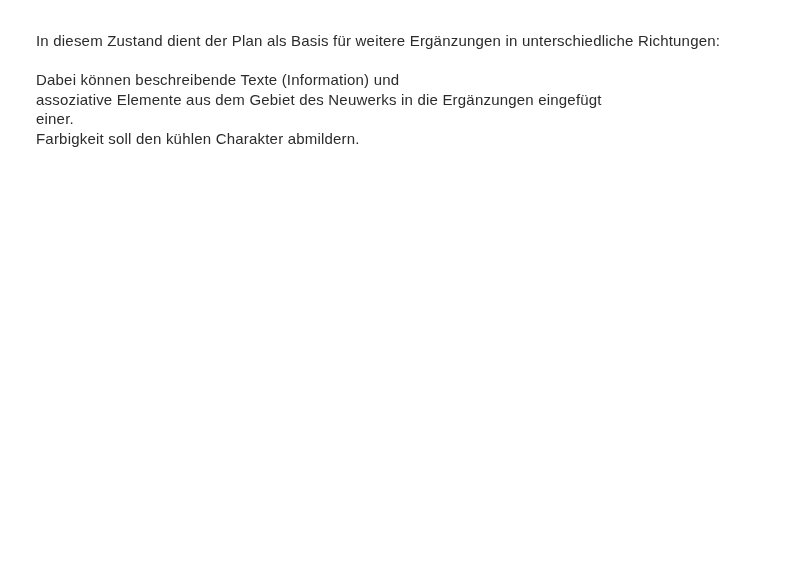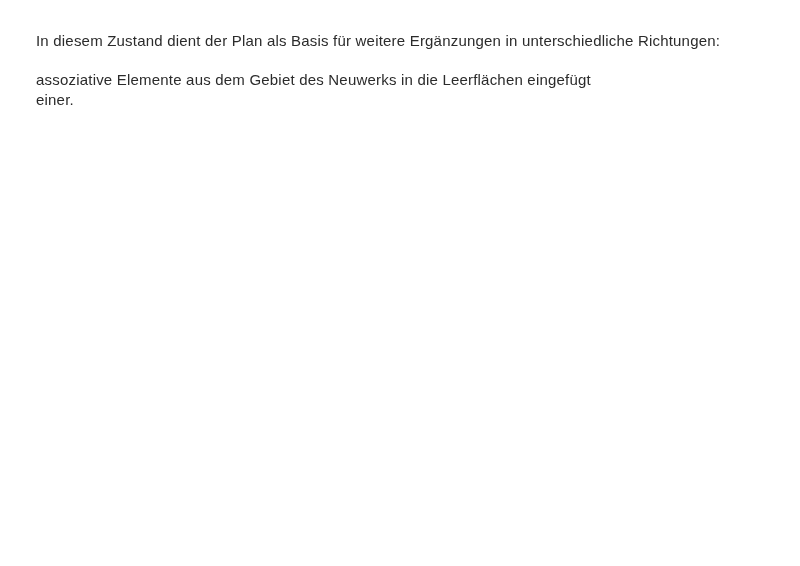--- a/index.html
+++ b/index.html
@@ -38,20 +38,22 @@
 <body>
 
 <div class="page">
   <div class="doc-text">
 
     <div class="paragraph">
       <div class="line">In diesem Zustand dient der Plan als Basis für weitere Ergänzungen in unterschiedliche Richtungen:</div>
     </div>
 
     <div class="paragraph">
-      <div class="line">assoziative Elemente aus dem Gebiet des Neuwerks in die Leerflächen eingefügt</div>
+      <div class="line">Dabei können beschreibende Texte (Information) und</div>
+      <div class="line">assoziative Elemente aus dem Gebiet des Neuwerks in die Ergänzungen eingefügt</div>
       <div class="line">einer.</div>
+      <div class="line">Farbigkeit soll den kühlen Charakter abmildern.</div>
     </div>
 
 
 
   </div>
 </div>
 
 </body></html>

